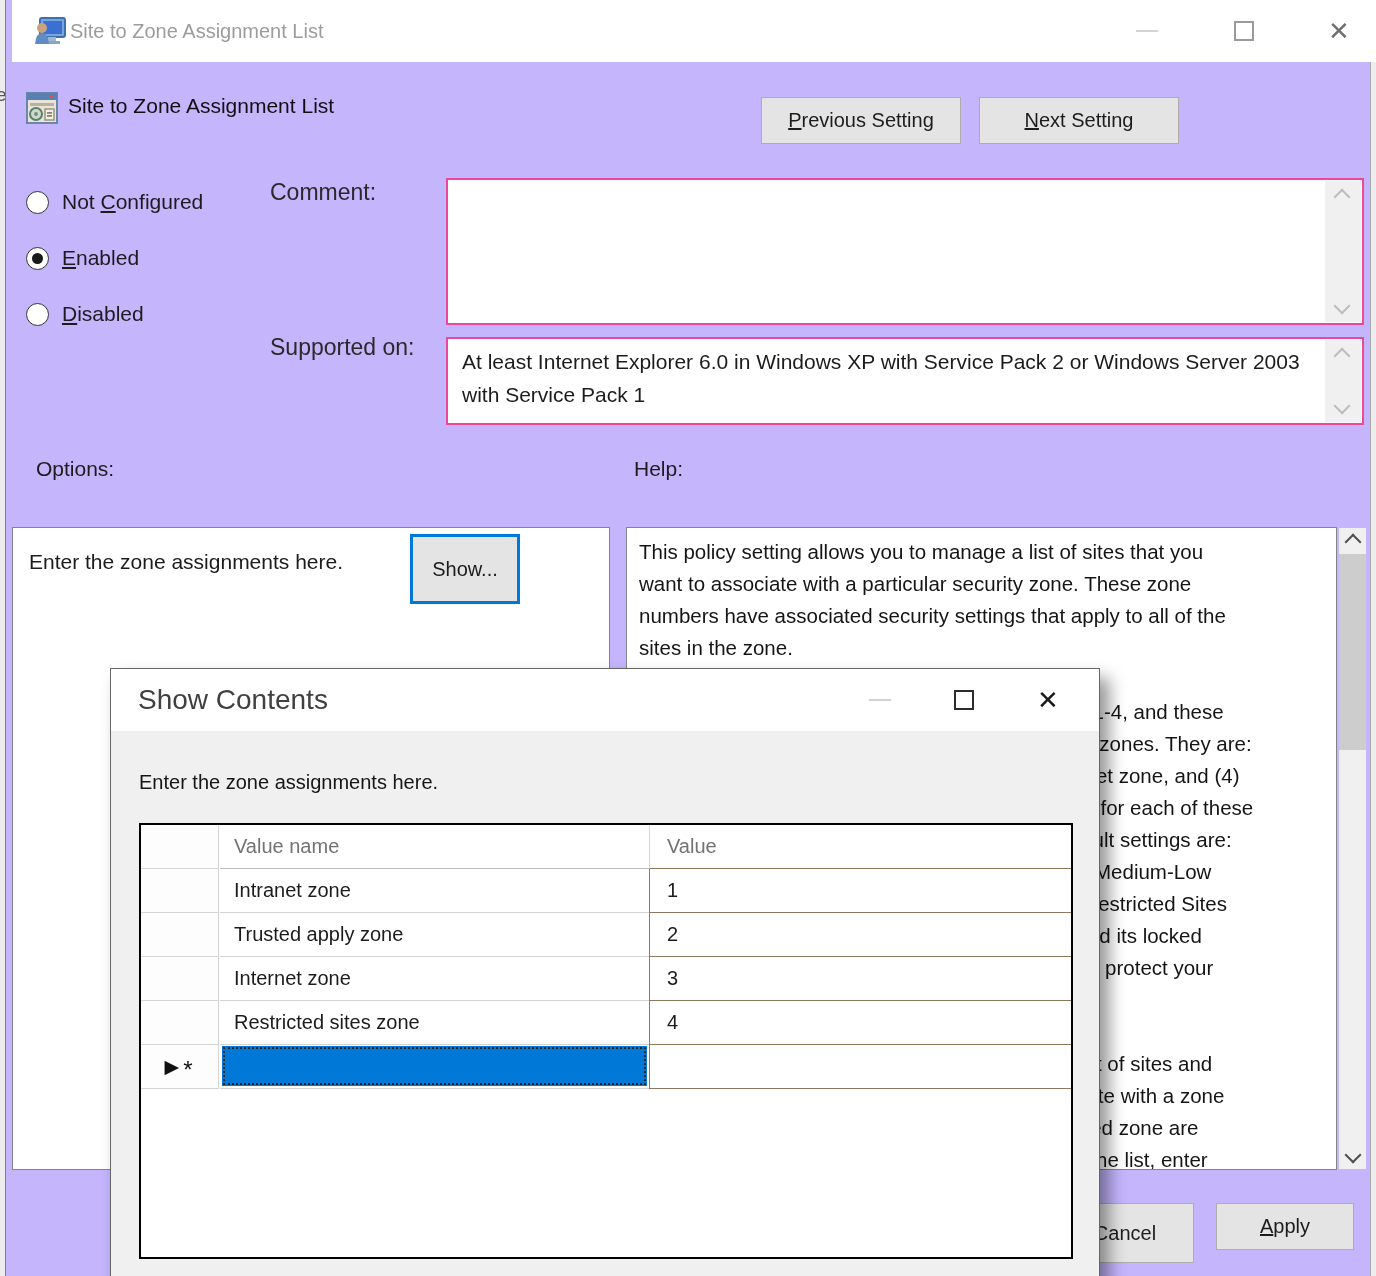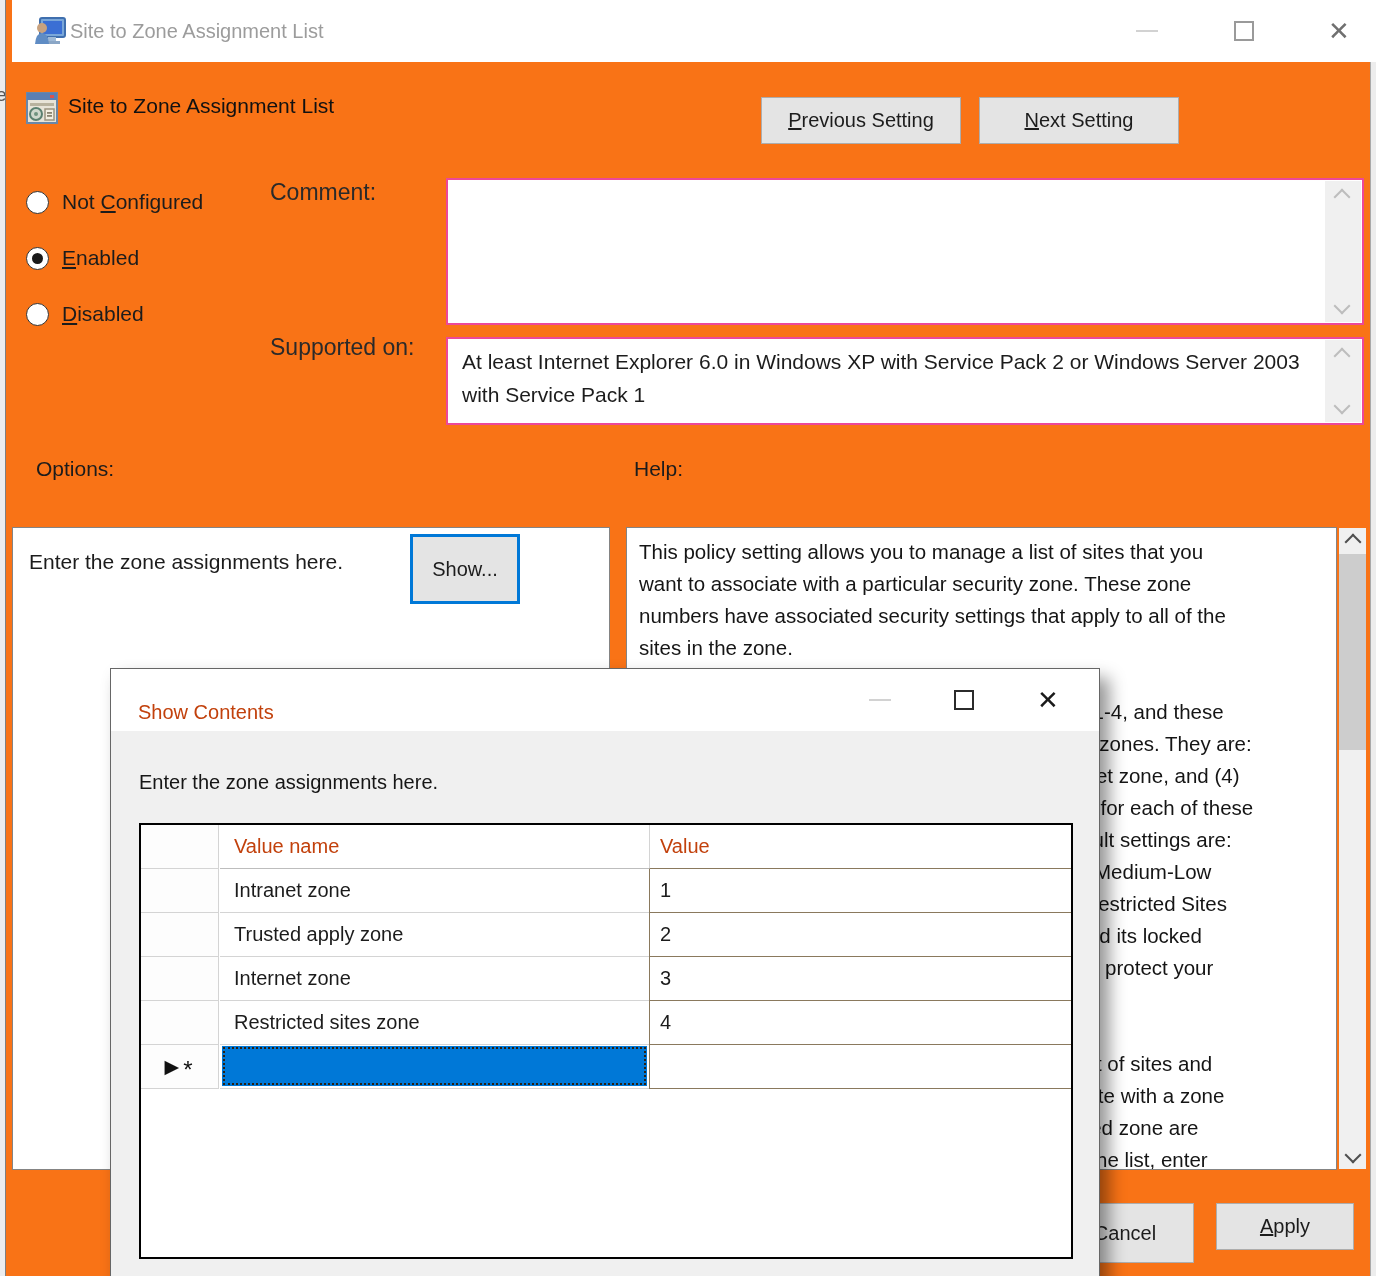--- a/index.html
+++ b/index.html
@@ -6,21 +6,21 @@
   html,body { width:1376px; height:1276px; overflow:hidden; background:#e9e9e9;
               font-family:"Liberation Sans", sans-serif; color:#1c1c1c; }
   .abs { position:absolute; }
 
   
   #bg-left   { left:0; top:0; width:6px; height:1276px; background:#ededed; overflow:hidden; }
   #bg-left span { position:absolute; left:-4px; top:84px; font-size:19px; color:#555; }
   #bg-right  { right:0; top:0; width:7px; height:1276px; background:#ededed; }
 
   
-  #main-window { left:5px; top:0; width:1366px; height:1276px; background:#f97316;
+  #main-window { left:5px; top:0; width:1366px; height:1276px; background:#c4b5fd;
                  border-left:1px solid #7f7f7f; border-right:1px solid #a9a9a9; }
   #titlebar { left:6px; top:0; width:1364px; height:62px; background:#ffffff; }
   #titlebar .title { position:absolute; left:58px; top:0; line-height:62px; font-size:20px; color:#9c9c9c; }
   .winctl { position:absolute; top:0; width:62px; height:62px; display:flex; align-items:center; justify-content:center; }
   .dash { width:22px; height:0; border-top:2px solid #d2d2d2; }
   .sq { width:20px; height:20px; border:2px solid #9a9a9a; background:transparent; }
   .sq.dark { border-color:#2b2b2b; }
   .xglyph { font-size:26px; color:#707070; font-weight:400; line-height:1; }
   .xglyph.dark { color:#1a1a1a; }
 
@@ -65,33 +65,33 @@
   #help-thumb { position:absolute; left:0; top:26px; width:27px; height:196px; background:#cdcdcd; }
 
   
   #btn-cancel { left:1050px; top:1203px; width:138px; height:60px; z-index:2; }
   #btn-apply  { left:1210px; top:1203px; width:138px; height:47px; z-index:2; }
 
   
   #show-contents { left:110px; top:668px; width:990px; height:640px; background:#f0f0f0;
                    border:1px solid #666; box-shadow:9px 10px 16px rgba(0,0,0,0.42); z-index:10; }
   #sc-titlebar { position:absolute; left:0; top:0; width:100%; height:62px; background:#fff; }
-  #sc-titlebar .title { position:absolute; left:27px; top:12px; line-height:62px; font-size:20px; color:#c2410c; }
+  #sc-titlebar .title { position:absolute; left:27px; top:0; line-height:62px; font-size:28px; color:#404040; }
   #sc-min   { left:738px; } #sc-max { left:822px; } #sc-close { left:906px; }
   #sc-prompt { position:absolute; left:28px; top:102px; font-size:20px; color:#161616; }
 
   
   #grid { position:absolute; left:28px; top:154px; width:934px; height:436px; background:#fff;
           border:2px solid #000; overflow:hidden; }
   .grow { position:absolute; left:0; width:100%; height:44px; }
   .gcell { position:absolute; top:0; height:100%; font-size:20px; display:flex; align-items:center; }
   .c-rowhdr { left:0; width:78px; background:#fdfdfd; border-right:1px solid #d4d4d4; border-bottom:1px solid #d4d4d4; justify-content:center; }
   .c-name   { left:79px; width:429px; padding-left:14px; border-bottom:1px solid #d4d4d4; }
-  .c-value  { left:508px; width:422px; padding-left:10px; border-left:1px solid #8a795d; border-bottom:1px solid #8a795d; }
-  .ghead .c-name, .ghead .c-value { border-bottom-color:#bdbdbd; color:#c2410c; }
+  .c-value  { left:508px; width:422px; padding-left:17px; border-left:1px solid #8a795d; border-bottom:1px solid #8a795d; }
+  .ghead .c-name, .ghead .c-value { border-bottom-color:#bdbdbd; color:#737373; }
   .ghead .c-value { border-left:1px solid #d4d4d4; border-bottom:1px solid #8a795d; }
   .cell-selected { position:absolute; left:2px; right:2px; top:1px; bottom:2px; background:#0078d7;
                    outline:2px dotted #2b2012; outline-offset:-3px; }
   .newrow-ind { font-size:19px; color:#111; letter-spacing:2px; display:flex; align-items:center; gap:2px; }
   .newrow-ind .star { font-size:24px; line-height:1; position:relative; top:3px; }
 </style>
 </head>
 <body>
 
 <div id="bg-left" class="abs">

